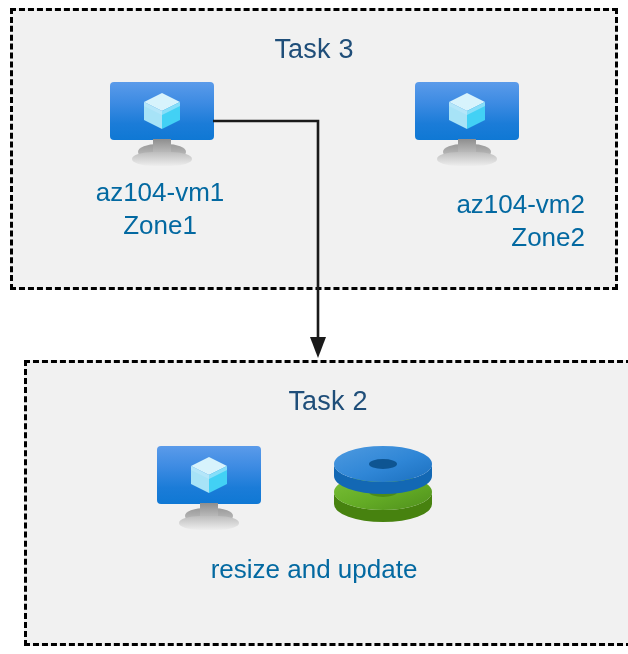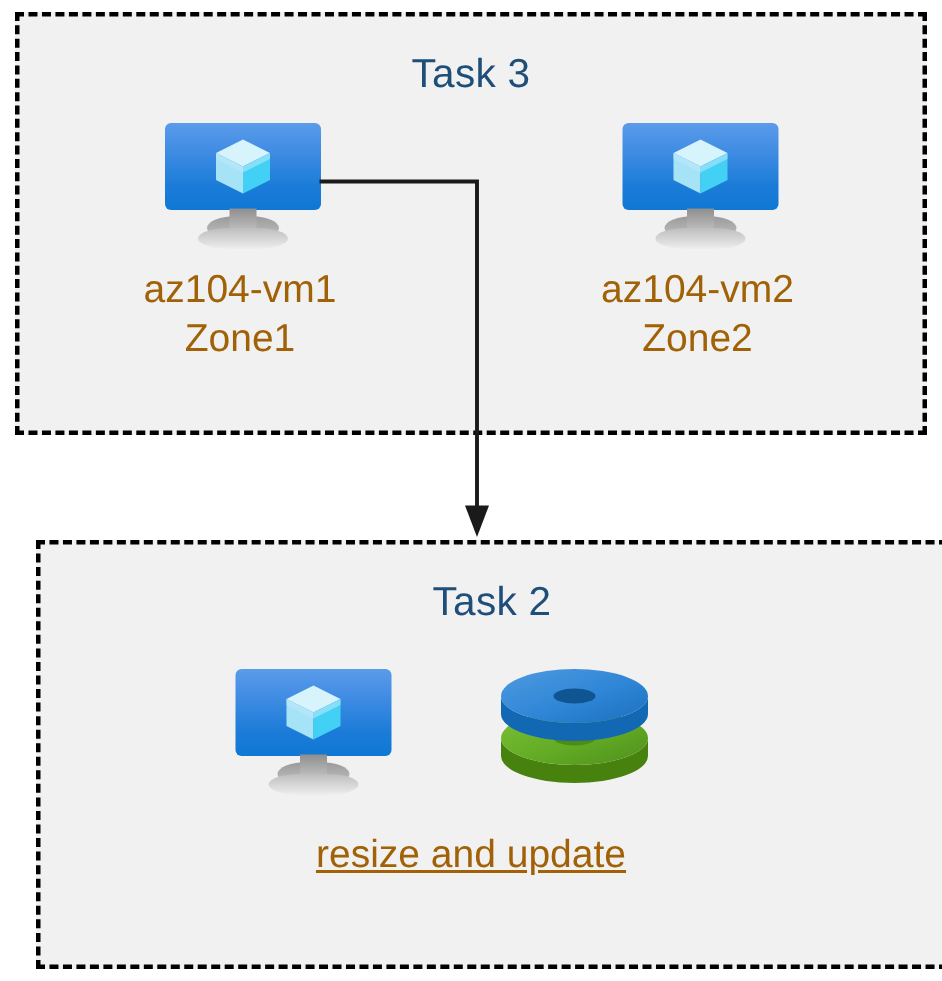--- a/index.html
+++ b/index.html
@@ -107,33 +107,32 @@
     top: 0;
     width: 628px;
     height: 654px;
     pointer-events: none;
   }
 
   
   .caption {
     position: absolute;
     text-align: center;
-    color: #a16207;
+    color: #0369a1;
     font-size: 26px;
     line-height: 33px;
     white-space: pre-line;
   }
   #vm1-caption { left: 40px;  top: 176px; width: 240px; }
-  #vm2-caption { left: 345px; top: 176px; width: 240px; }
+  #vm2-caption { left: 345px; top: 188px; width: 240px; text-align: right; }
   #task2-caption {
     left: 84px;
     top: 553px;
     width: 460px;
     font-size: 26px;
-    text-decoration: underline;
   }
 </style>
 </head>
 <body>
 
 <div id="canvas">
 
   <div class="task-box" id="task1-box">
     <div class="task-title" id="task1-title">Task 3</div>
   </div>

